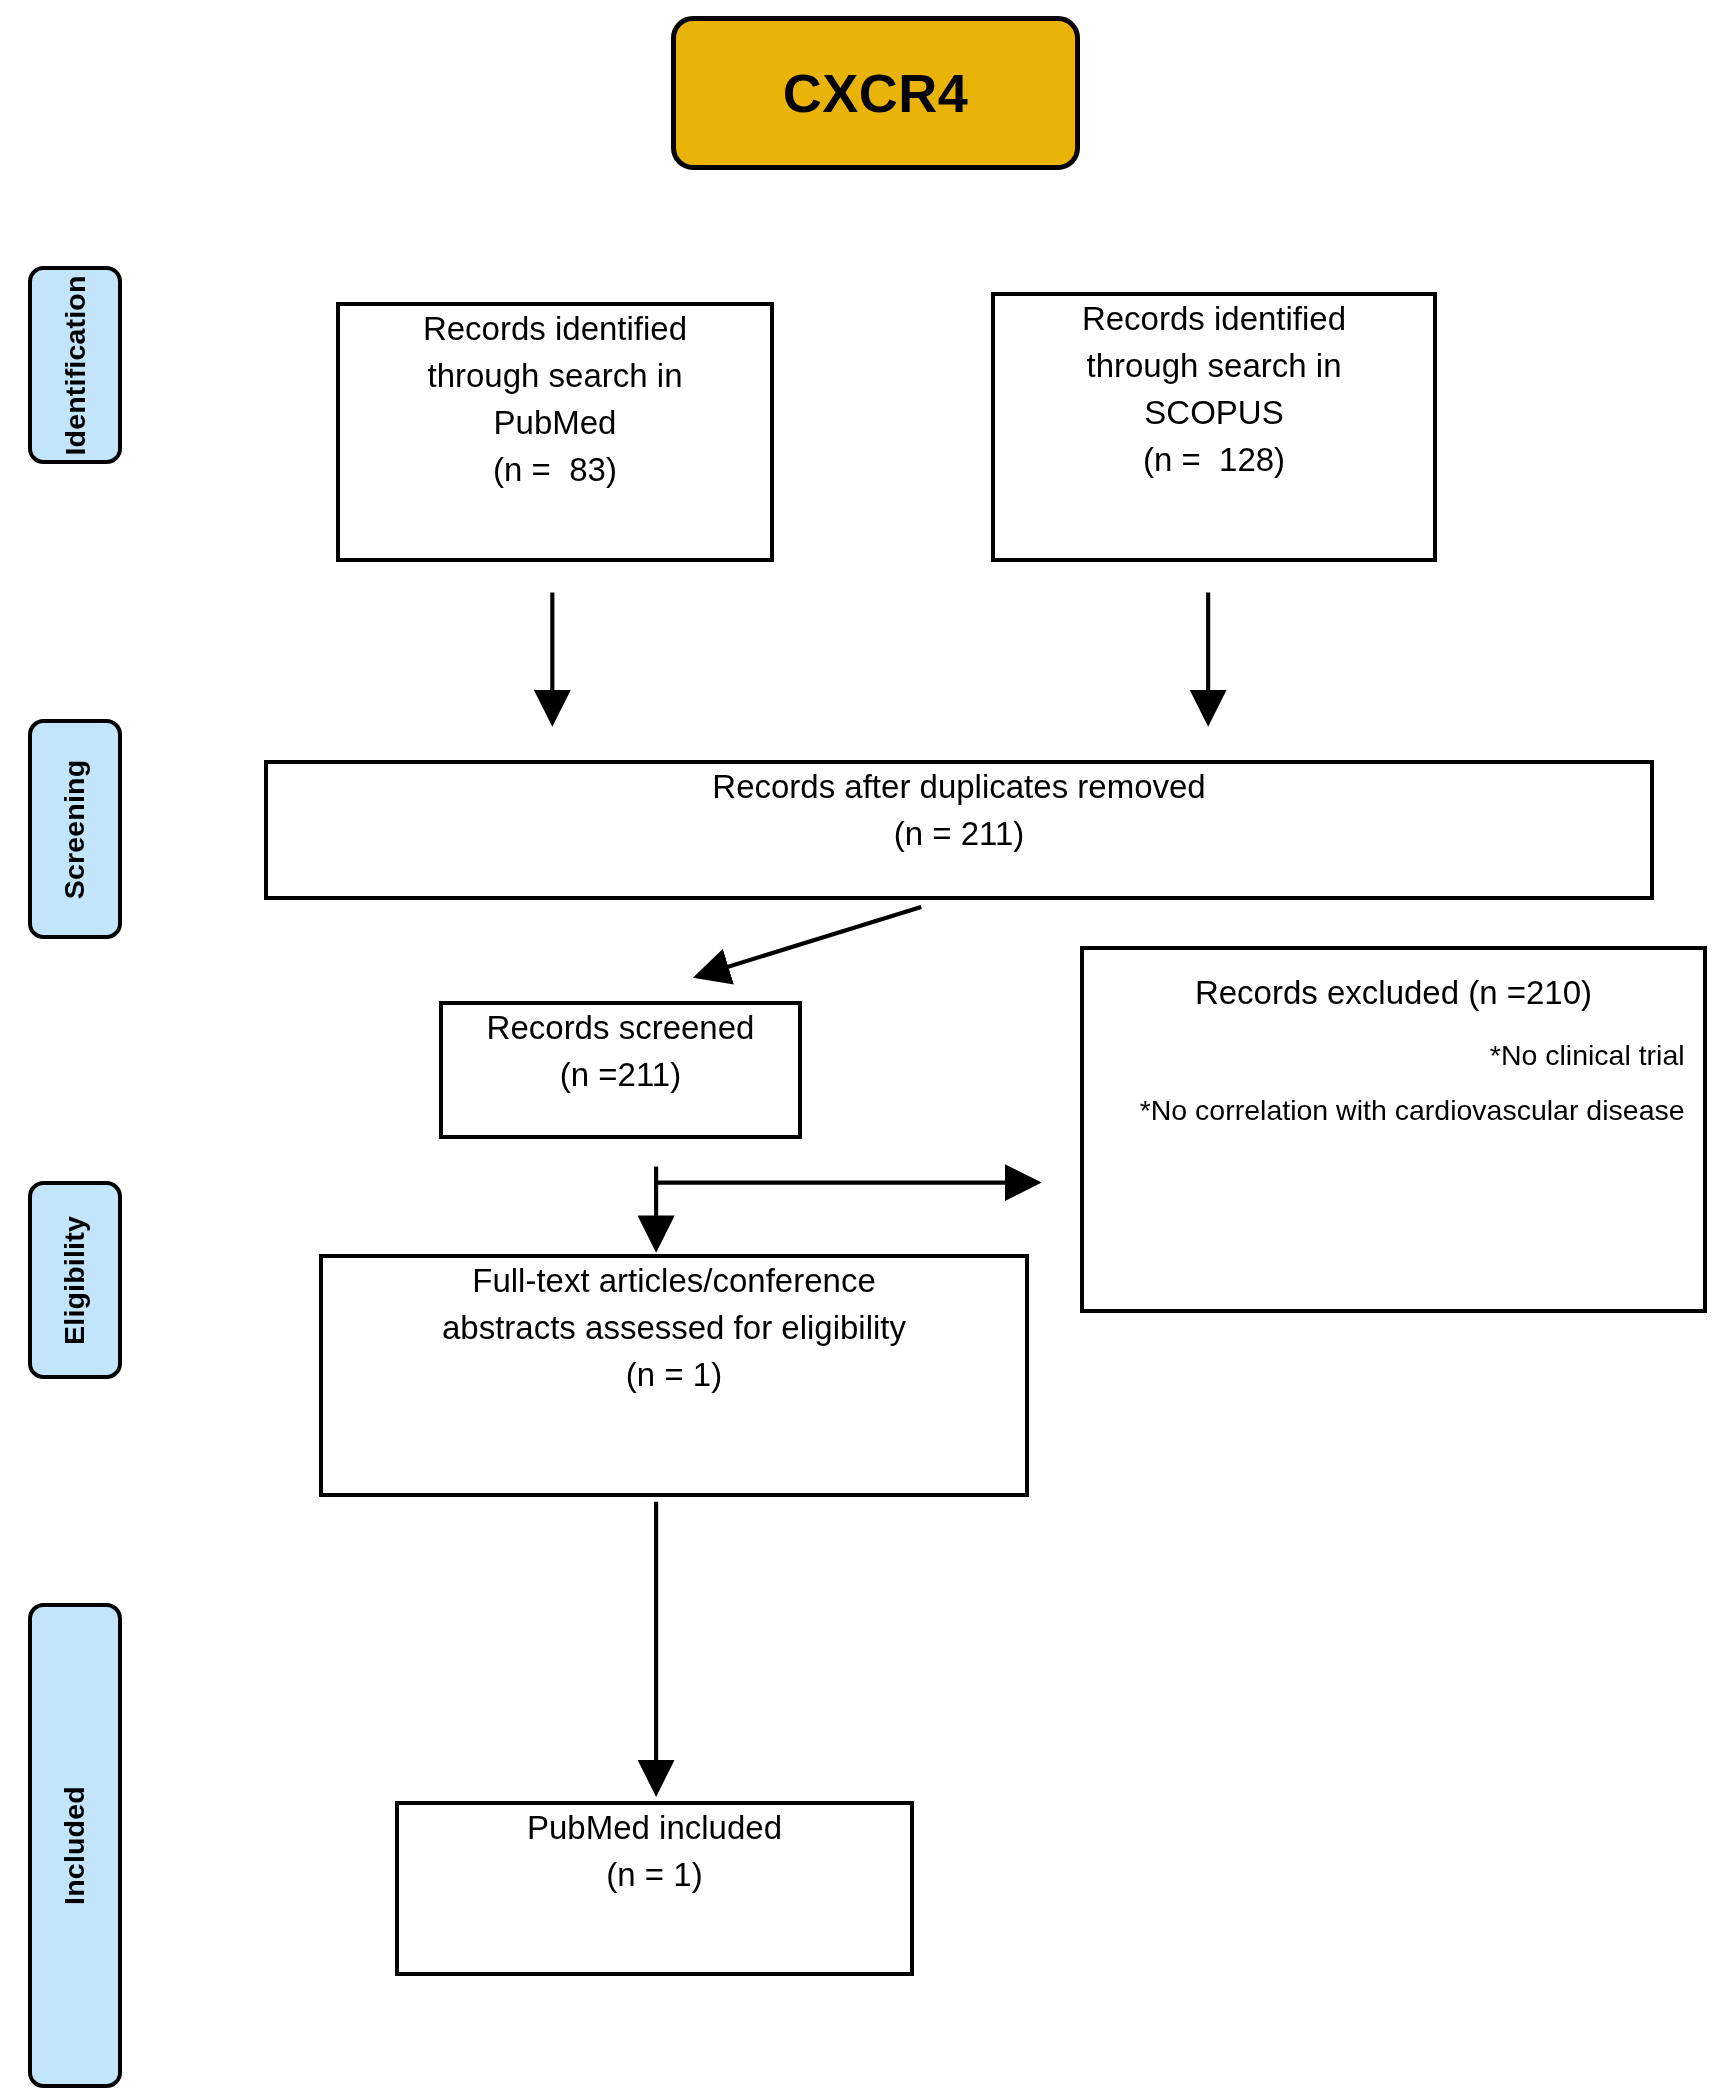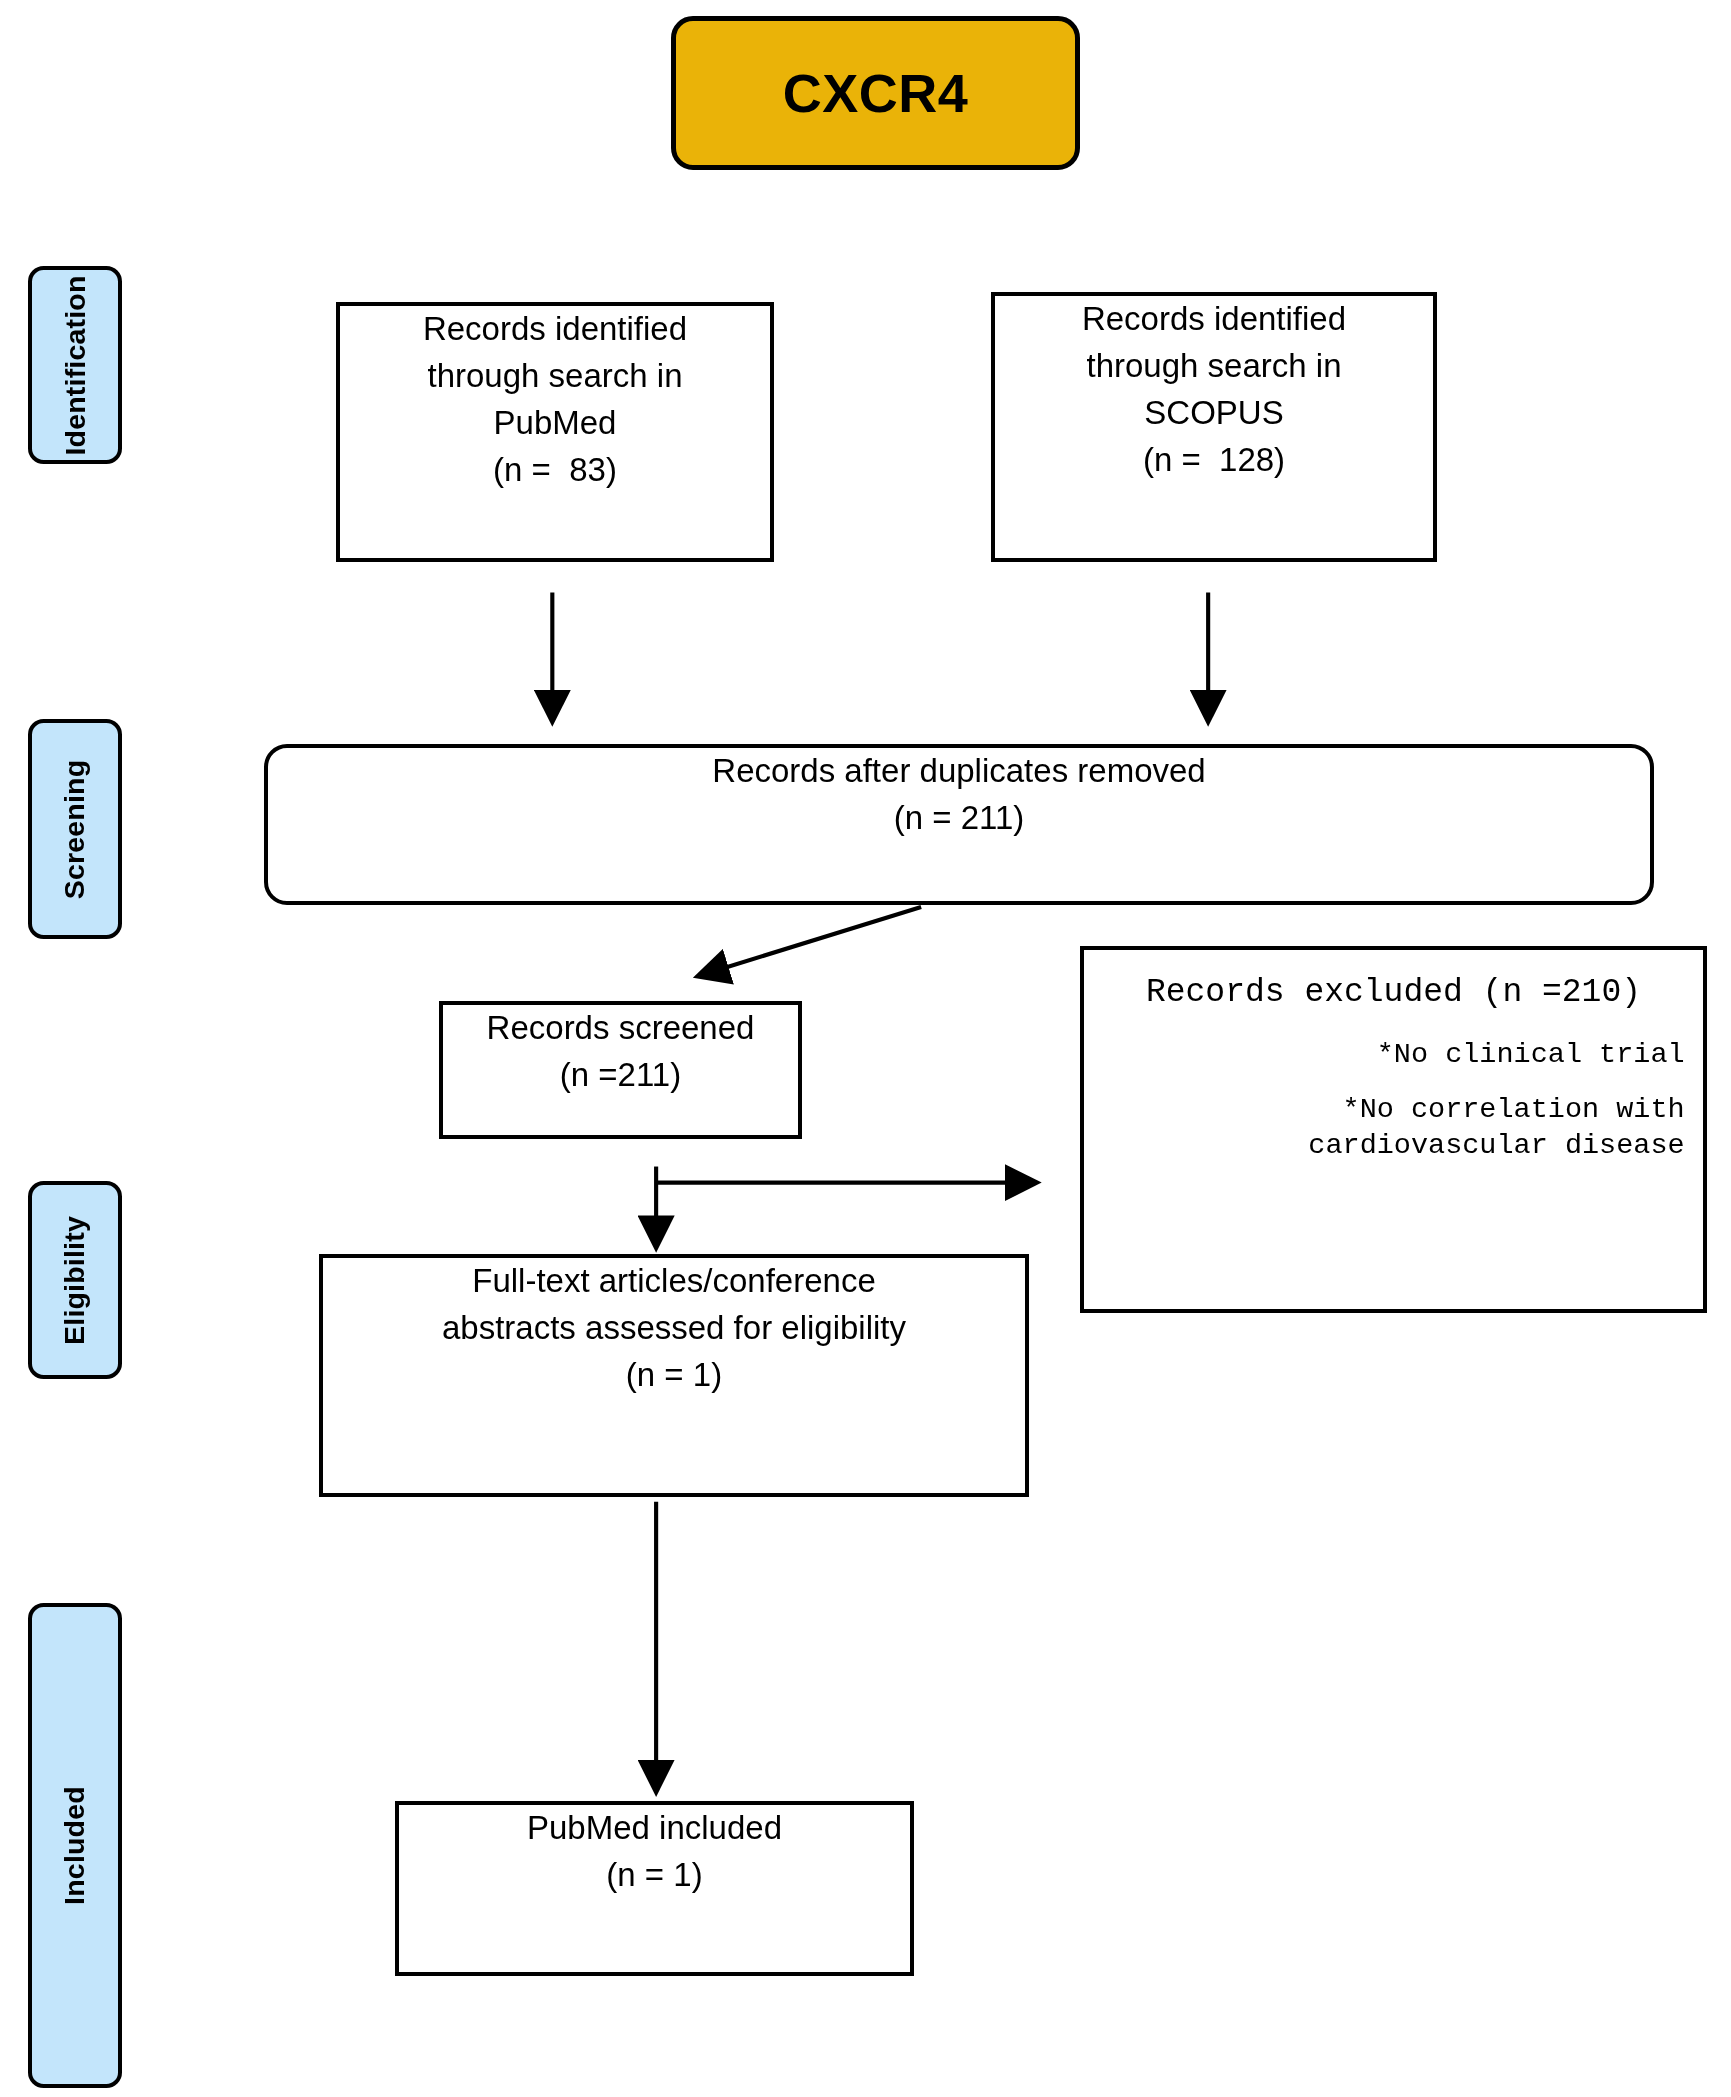--- a/index.html
+++ b/index.html
@@ -77,35 +77,34 @@
     justify-content: flex-start;
     align-items: center;
     text-align: center;
     font-size: 33px;
     line-height: 1.42;
   }
   .flow-box .line { display: block; white-space: pre; }
 
   #box-pubmed    { left: 336px;  top: 302px;  width: 438px;  height: 260px; }
   #box-scopus    { left: 991px; top: 292px;  width: 446px;  height: 270px; }
-  #box-duplicates{ left: 264px;  top: 744px; width: 1390px; height: 161px; border-radius: 23px; }
+  #box-duplicates{ left: 264px;  top: 760px; width: 1390px; height: 140px; }
   #box-screened  { left: 439px;  top: 1001px; width: 363px;  height: 138px; }
   #box-fulltext  { left: 319px;  top: 1254px; width: 710px; height: 243px; }
   #box-included  { left: 395px;  top: 1801px; width: 519px; height: 175px; }
 
   
   #box-excluded {
     left: 1080px;
     top: 946px;
     width: 627px;
     height: 367px;
     justify-content: flex-start;
     align-items: stretch;
     padding: 22px 18.4px 0 18.4px;
-    font-family: Liberation Mono, monospace;
   }
   #box-excluded .excluded-title {
     text-align: center;
     font-size: 33px;
     line-height: 1.3;
     margin-bottom: 22px;
   }
   #box-excluded .excluded-item {
     text-align: right;
     font-size: 28.5px;

